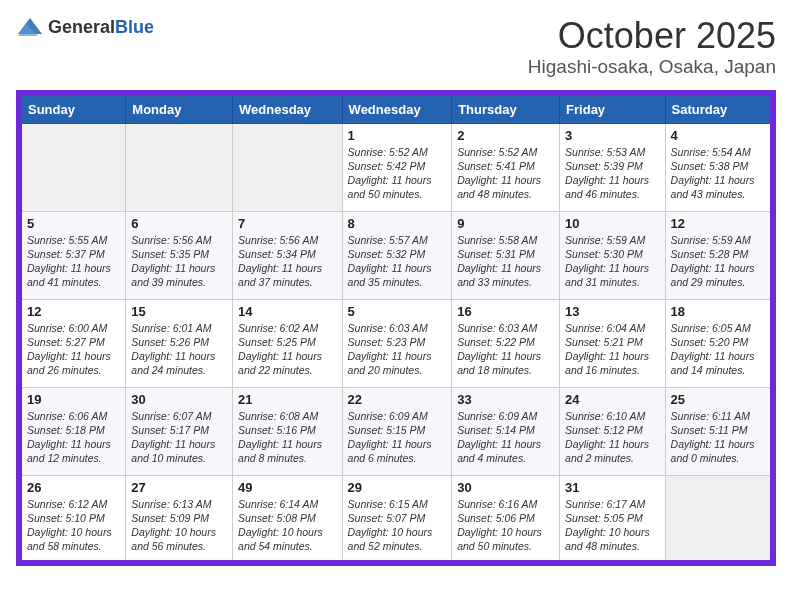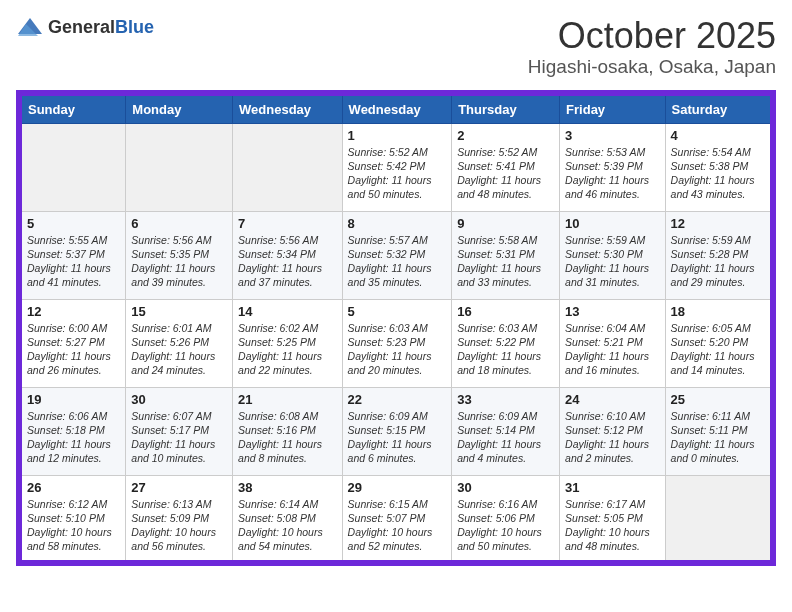--- a/index.html
+++ b/index.html
@@ -238,21 +238,21 @@
       <tr>
         <td>
           <div class="day-num">26</div>
           <div class="day-info">Sunrise: 6:12 AM<br>Sunset: 5:10 PM<br>Daylight: 10 hours<br>and 58 minutes.</div>
         </td>
         <td>
           <div class="day-num">27</div>
           <div class="day-info">Sunrise: 6:13 AM<br>Sunset: 5:09 PM<br>Daylight: 10 hours<br>and 56 minutes.</div>
         </td>
         <td>
-          <div class="day-num">38</div>
+          <div class="day-num">49</div>
           <div class="day-info">Sunrise: 6:14 AM<br>Sunset: 5:08 PM<br>Daylight: 10 hours<br>and 54 minutes.</div>
         </td>
         <td>
           <div class="day-num">29</div>
           <div class="day-info">Sunrise: 6:15 AM<br>Sunset: 5:07 PM<br>Daylight: 10 hours<br>and 52 minutes.</div>
         </td>
         <td>
           <div class="day-num">30</div>
           <div class="day-info">Sunrise: 6:16 AM<br>Sunset: 5:06 PM<br>Daylight: 10 hours<br>and 50 minutes.</div>
         </td>

